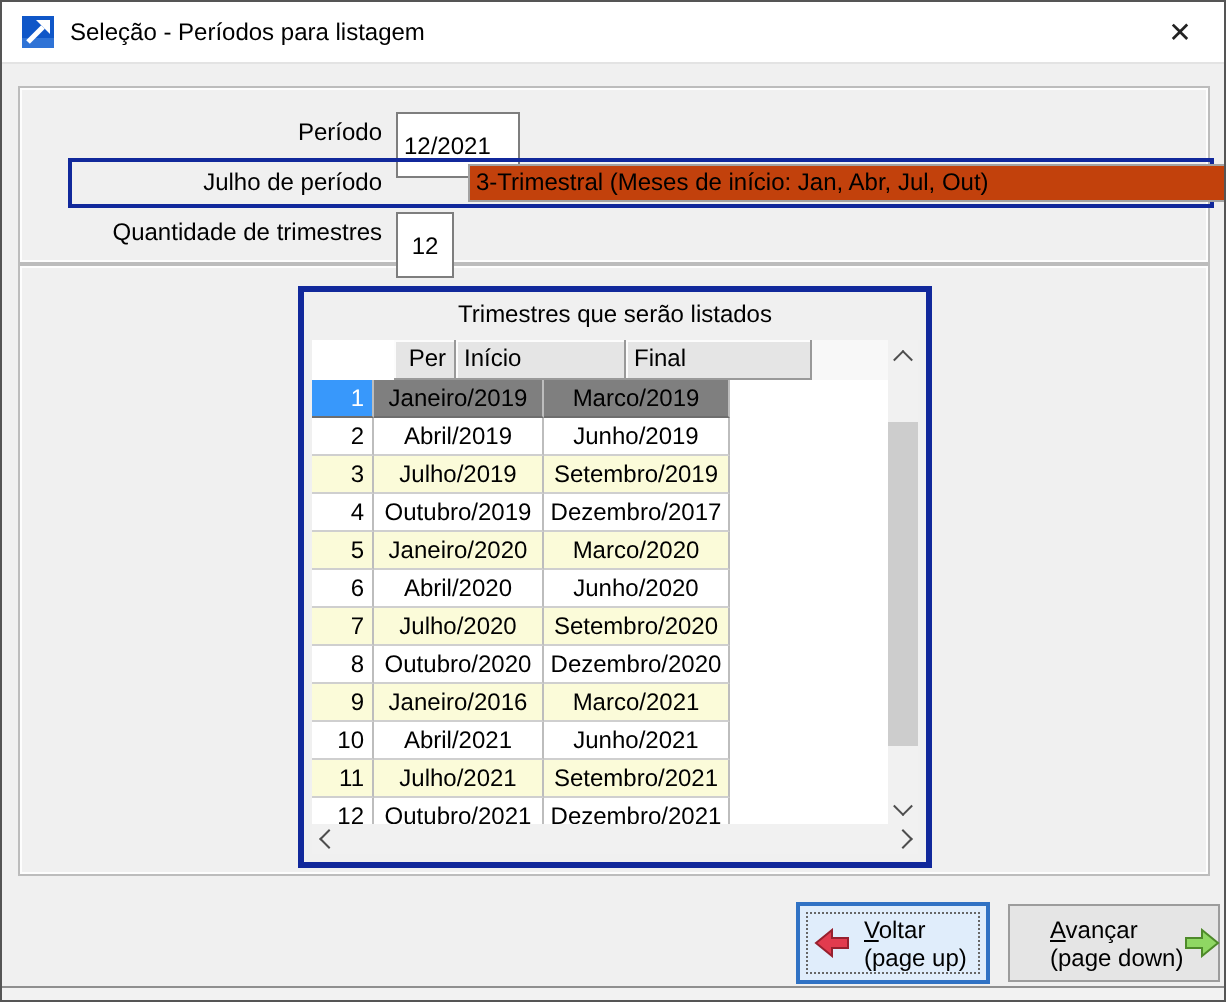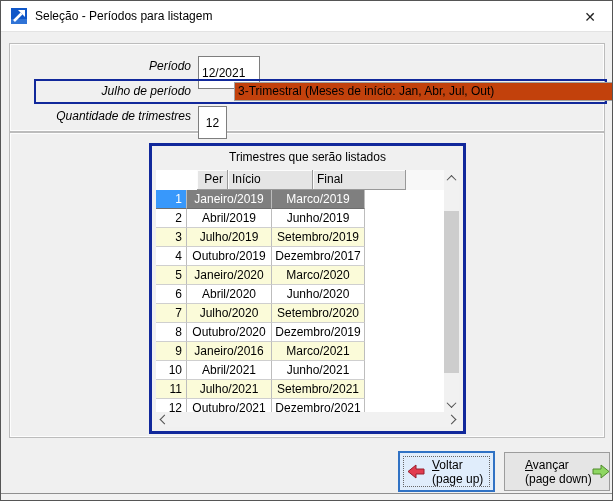--- a/index.html
+++ b/index.html
@@ -16,21 +16,21 @@
   .win-title { font-size:12px; white-space:nowrap; }
   .close-btn { position:absolute; right:0; top:0; width:44px; height:31px; display:flex;
                align-items:center; justify-content:center; font-size:14px; color:#222; cursor:default; }
 
   
   .frame { position:absolute; border:1px solid #BCBCBC; box-shadow: inset 0 0 0 1px #FDFDFD; }
   .frame-top    { left:8px; top:42px;  width:596px; height:89px;  }
   .frame-bottom { left:8px; top:131px; width:596px; height:306px; }
 
   
-  .flabel { position:absolute; right:421px; white-space:nowrap; text-align:right;font-style:italic; }
+  .flabel { position:absolute; right:421px; white-space:nowrap; text-align:right; }
   .lbl-periodo    { top:58px; }
   .lbl-tipo       { top:83px; }
   .lbl-quantidade { top:108px; }
 
   .txtbox { position:absolute; height:33px; border:1px solid #7E7E7E; background:#FFF;
             font:12px "Liberation Sans","DejaVu Sans",sans-serif; padding:0 3px; }
   .in-periodo    { left:197px; top:55px;  width:62px; }
   .in-quantidade { left:197px; top:105px; width:29px; text-align:center; }
 
   .focus-ring { position:absolute; left:33px; top:78px; width:573px; height:25px;
@@ -65,21 +65,21 @@
   .hc.fin { width:93px; padding-left:4px; }
   .hfill  { flex:1; background:#F8F8F8; }
 
   .trow { display:flex; height:19px; background:#FFF; }
   .td { border-right:1px solid #BDBDBD; border-bottom:1px solid #CFCFCF; line-height:18px; }
   .td.per { width:31px; text-align:right; padding-right:4px; }
   .td.ini { width:85px; text-align:center; }
   .td.fin { width:93px; text-align:center; }
   .tfill  { flex:1; background:#FFF; }
   .trow.highlight .td { background:var(--highlight-yellow,#FBFBD9); }
-  .trow.selected .td { background:var(--selected-row-gray,#7F7F7F); color:#ffffff; border-bottom-color:#6E6E6E; }
+  .trow.selected .td { background:var(--selected-row-gray,#7F7F7F); color:#000000; border-bottom-color:#6E6E6E; }
   .trow.selected .td.per { background:var(--selection-blue,#3898FB); color:#FFF; }
 
   
   .vscroll { position:absolute; right:0; top:0; width:15px; height:242px; background:#F1F1F1; }
   .vthumb { position:absolute; left:0; top:41px; width:15px; height:162px; background:#CDCDCD; }
   .sbtn { position:absolute; width:15px; height:16px; display:flex; align-items:center; justify-content:center; }
   .vscroll .sbtn.up   { top:0; }
   .vscroll .sbtn.down { bottom:0; }
   .hscroll { position:absolute; left:0; bottom:0; width:303px; height:15px; background:#F1F1F1; }
   .hscroll .sbtn { height:15px; width:16px; }
@@ -188,21 +188,21 @@
   </div>
             <div class="trow highlight">
     <div class="td per">7</div>
     <div class="td ini">Julho/2020</div>
     <div class="td fin">Setembro/2020</div>
     <div class="tfill"></div>
   </div>
             <div class="trow">
     <div class="td per">8</div>
     <div class="td ini">Outubro/2020</div>
-    <div class="td fin">Dezembro/2019</div>
+    <div class="td fin">Dezembro/2020</div>
     <div class="tfill"></div>
   </div>
             <div class="trow highlight">
     <div class="td per">9</div>
     <div class="td ini">Janeiro/2016</div>
     <div class="td fin">Marco/2021</div>
     <div class="tfill"></div>
   </div>
             <div class="trow">
     <div class="td per">10</div>

